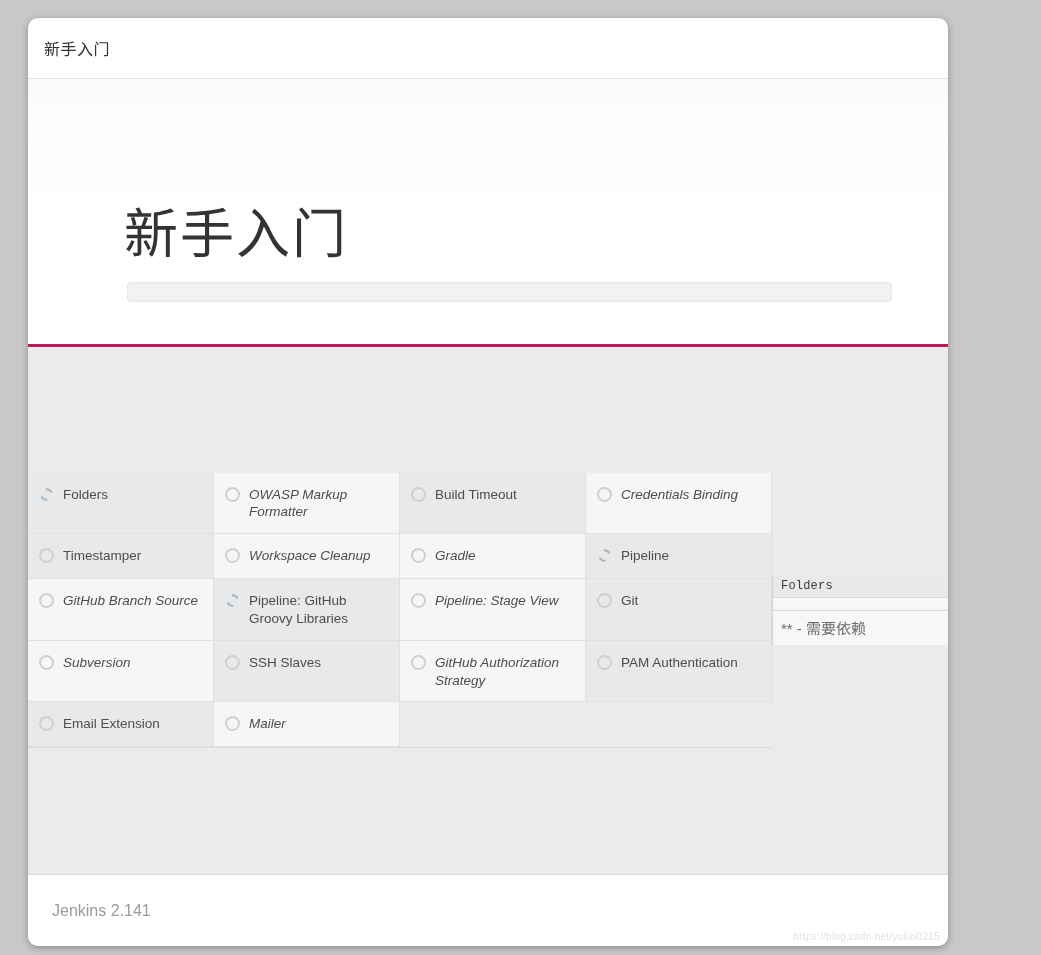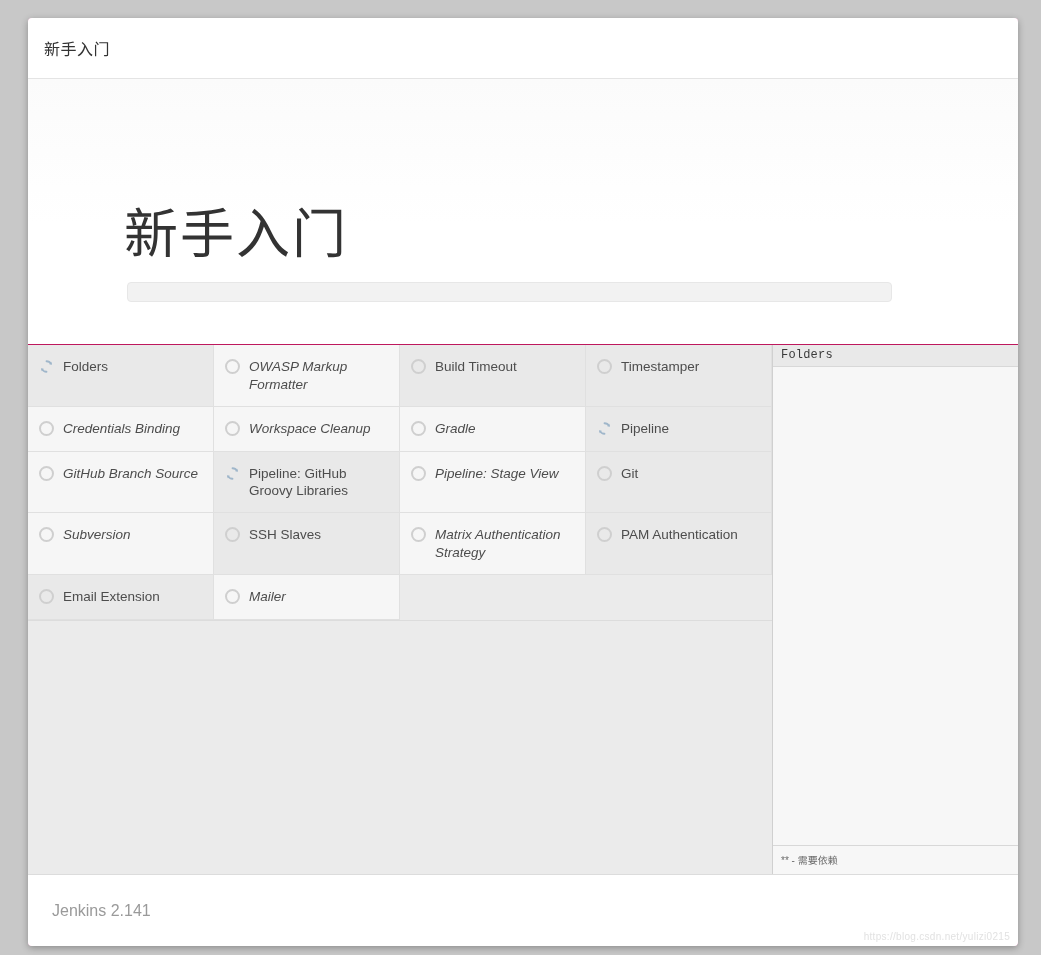--- a/index.html
+++ b/index.html
@@ -9,23 +9,23 @@
     width: 1041px; height: 955px;
     overflow: hidden;
     background: #c8c8c8;
     font-family: "Liberation Sans", sans-serif;
   }
 
   
   .app-card {
     position: absolute;
     left: 28px; top: 18px;
-    width: 990px; height: 928px;
+    width: 920px; height: 928px;
     background: #f9a8d4;
-    border-radius: 4px;
+    border-radius: 10px;
     box-shadow: 0 2px 7px rgba(0,0,0,0.30);
     overflow: hidden;
     display: flex;
     flex-direction: column;
   }
 
   
   .card-header {
     height: 61px;
     flex: 0 0 61px;
@@ -74,21 +74,22 @@
     width: 0%;
     background: #4b8fd0;
   }
 
   
   .install-region {
     flex: 1 1 auto;
     display: flex;
     min-height: 0;
     background: #ebebeb;
-    border-top: 1px solid #be185d;
+    border-top: 3px solid #be185d;
+    align-items: center;
   }
 
   .plugin-pane {
     width: 744px;
     flex: 0 0 744px;
     background: #ebebeb;
     position: relative;
     overflow: hidden;
   }
 
@@ -153,21 +154,21 @@
     overflow: hidden;
     padding: 6px 8px;
     font-family: "Liberation Mono", monospace;
     font-size: 12px;
     color: #444;
   }
   .console-foot {
     border-top: 1px solid #d8d8d8;
     background: #f7f7f7;
     padding: 6px 8px 7px 8px;
-    font-size: 10px;
+    font-size: 15px;
     color: #6b6b6b;
   }
 
   
   .card-footer {
     flex: 0 0 72px;
     background: #ffffff;
     border-top: 1px solid #dcdcdc;
     display: flex;
     align-items: center;
@@ -221,27 +222,27 @@
             <span class="plugin-label">Folders</span>
           </div>
           <div class="plugin-cell col-even">
             <span class="status-icon pending"></span>
             <span class="plugin-label">OWASP Markup Formatter</span>
           </div>
           <div class="plugin-cell col-odd">
             <span class="status-icon pending"></span>
             <span class="plugin-label">Build Timeout</span>
           </div>
+          <div class="plugin-cell col-even">
+            <span class="status-icon pending"></span>
+            <span class="plugin-label">Credentials Binding</span>
+          </div>
           <div class="plugin-cell col-odd">
             <span class="status-icon pending"></span>
             <span class="plugin-label">Timestamper</span>
-          </div>
-          <div class="plugin-cell col-even">
-            <span class="status-icon pending"></span>
-            <span class="plugin-label">Credentials Binding</span>
           </div>
           <div class="plugin-cell col-even">
             <span class="status-icon pending"></span>
             <span class="plugin-label">Workspace Cleanup</span>
           </div>
           <div class="plugin-cell col-even">
             <span class="status-icon pending"></span>
             <span class="plugin-label">Gradle</span>
           </div>
           <div class="plugin-cell col-odd">
@@ -281,21 +282,21 @@
           <div class="plugin-cell col-even">
             <span class="status-icon pending"></span>
             <span class="plugin-label">Subversion</span>
           </div>
           <div class="plugin-cell col-odd">
             <span class="status-icon pending"></span>
             <span class="plugin-label">SSH Slaves</span>
           </div>
           <div class="plugin-cell col-even">
             <span class="status-icon pending"></span>
-            <span class="plugin-label">Matrix Authentication Strategy</span>
+            <span class="plugin-label">GitHub Authorization Strategy</span>
           </div>
           <div class="plugin-cell col-odd">
             <span class="status-icon pending"></span>
             <span class="plugin-label">PAM Authentication</span>
           </div>
           <div class="plugin-cell col-odd">
             <span class="status-icon pending"></span>
             <span class="plugin-label">Email Extension</span>
           </div>
           <div class="plugin-cell col-even">

